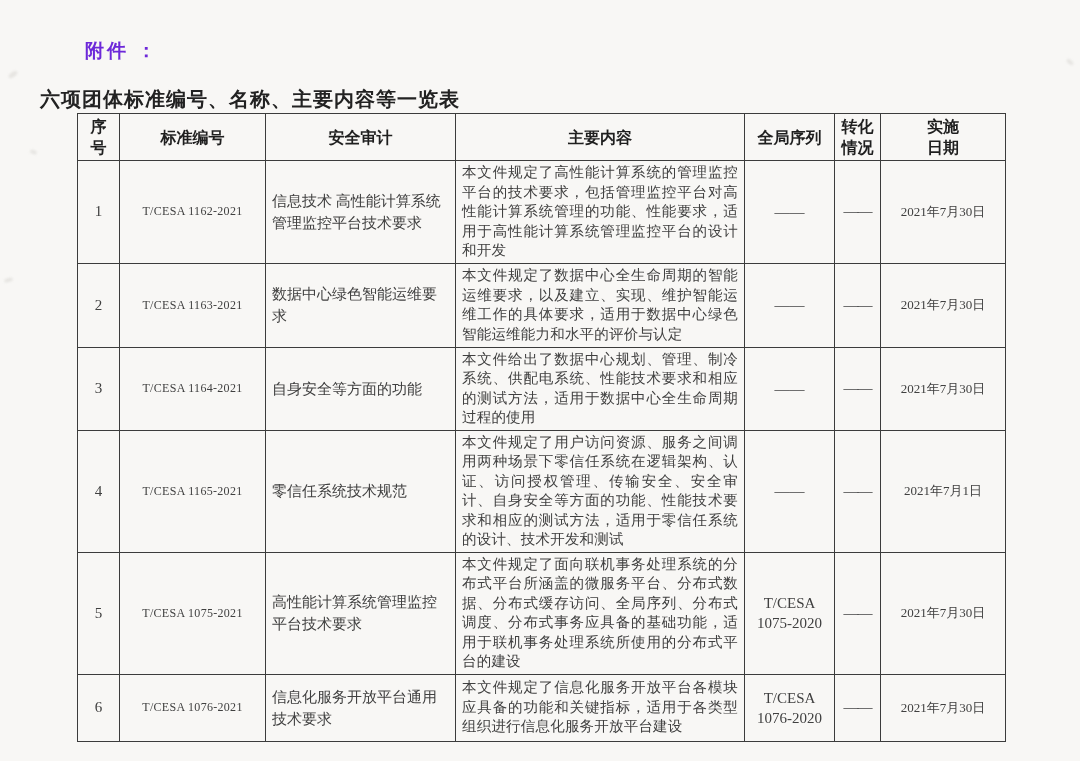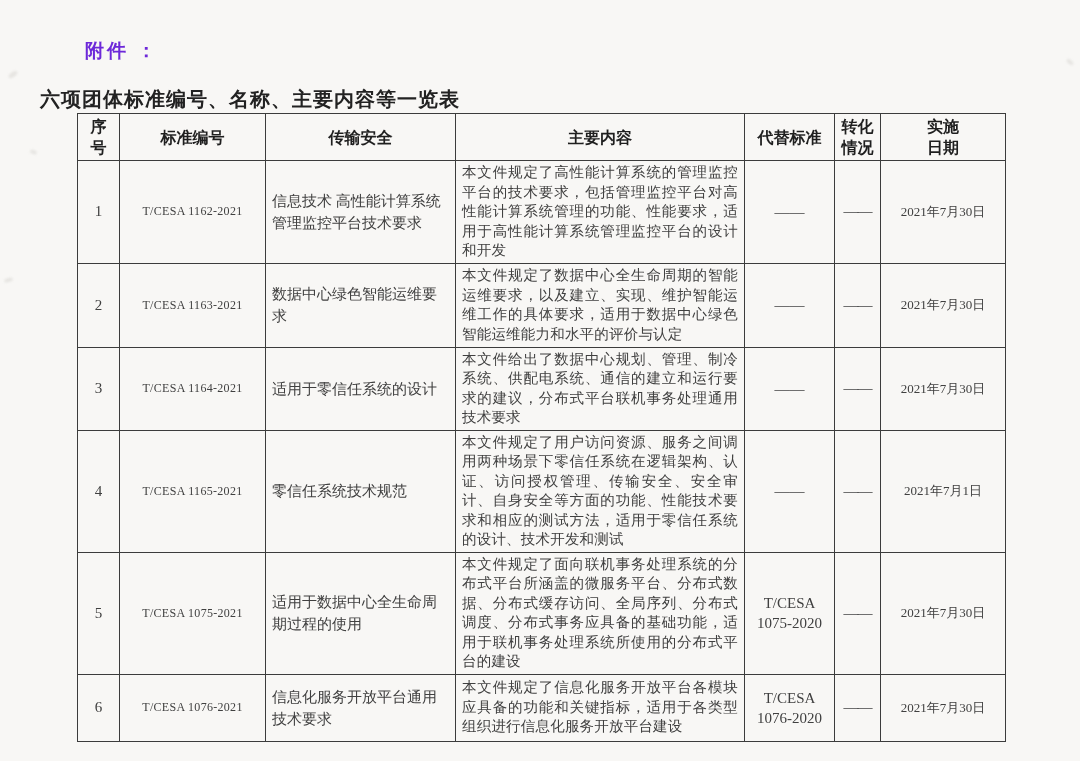--- a/index.html
+++ b/index.html
@@ -121,23 +121,23 @@
       <col style="width:190px">
       <col style="width:289px">
       <col style="width:90px">
       <col style="width:46px">
       <col style="width:125px">
     </colgroup>
     <thead>
       <tr>
         <th>序号</th>
         <th>标准编号</th>
-        <th>传输安全</th>
+        <th>安全审计</th>
         <th>主要内容</th>
-        <th>代替标准</th>
+        <th>全局序列</th>
         <th>转化
 情况</th>
         <th>实施
 日期</th>
       </tr>
     </thead>
     <tbody>
         <tr>
     <td class="c-num">1</td>
     <td class="c-code">T/CESA 1162-2021</td>
@@ -152,39 +152,39 @@
     <td class="c-code">T/CESA 1163-2021</td>
     <td class="c-name">数据中心绿色智能运维要求</td>
     <td class="c-content">本文件规定了数据中心全生命周期的智能运维要求，以及建立、实现、维护智能运维工作的具体要求，适用于数据中心绿色智能运维能力和水平的评价与认定</td>
     <td class="c-replaces">——</td>
     <td class="c-conv">——</td>
     <td class="c-date">2021年7月30日</td>
   </tr>
         <tr>
     <td class="c-num">3</td>
     <td class="c-code">T/CESA 1164-2021</td>
-    <td class="c-name">适用于零信任系统的设计</td>
-    <td class="c-content">本文件给出了数据中心规划、管理、制冷系统、供配电系统、通信的建立和运行要求的建议，分布式平台联机事务处理通用技术要求</td>
+    <td class="c-name">自身安全等方面的功能</td>
+    <td class="c-content">本文件给出了数据中心规划、管理、制冷系统、供配电系统、性能技术要求和相应的测试方法，适用于数据中心全生命周期过程的使用</td>
     <td class="c-replaces">——</td>
     <td class="c-conv">——</td>
     <td class="c-date">2021年7月30日</td>
   </tr>
         <tr>
     <td class="c-num">4</td>
     <td class="c-code">T/CESA 1165-2021</td>
     <td class="c-name">零信任系统技术规范</td>
     <td class="c-content">本文件规定了用户访问资源、服务之间调用两种场景下零信任系统在逻辑架构、认证、访问授权管理、传输安全、安全审计、自身安全等方面的功能、性能技术要求和相应的测试方法，适用于零信任系统的设计、技术开发和测试</td>
     <td class="c-replaces">——</td>
     <td class="c-conv">——</td>
     <td class="c-date">2021年7月1日</td>
   </tr>
         <tr>
     <td class="c-num">5</td>
     <td class="c-code">T/CESA 1075-2021</td>
-    <td class="c-name">适用于数据中心全生命周期过程的使用</td>
+    <td class="c-name">高性能计算系统管理监控平台技术要求</td>
     <td class="c-content">本文件规定了面向联机事务处理系统的分布式平台所涵盖的微服务平台、分布式数据、分布式缓存访问、全局序列、分布式调度、分布式事务应具备的基础功能，适用于联机事务处理系统所使用的分布式平台的建设</td>
     <td class="c-replaces">T/CESA 1075-2020</td>
     <td class="c-conv">——</td>
     <td class="c-date">2021年7月30日</td>
   </tr>
         <tr>
     <td class="c-num">6</td>
     <td class="c-code">T/CESA 1076-2021</td>
     <td class="c-name">信息化服务开放平台通用技术要求</td>
     <td class="c-content">本文件规定了信息化服务开放平台各模块应具备的功能和关键指标，适用于各类型组织进行信息化服务开放平台建设</td>

